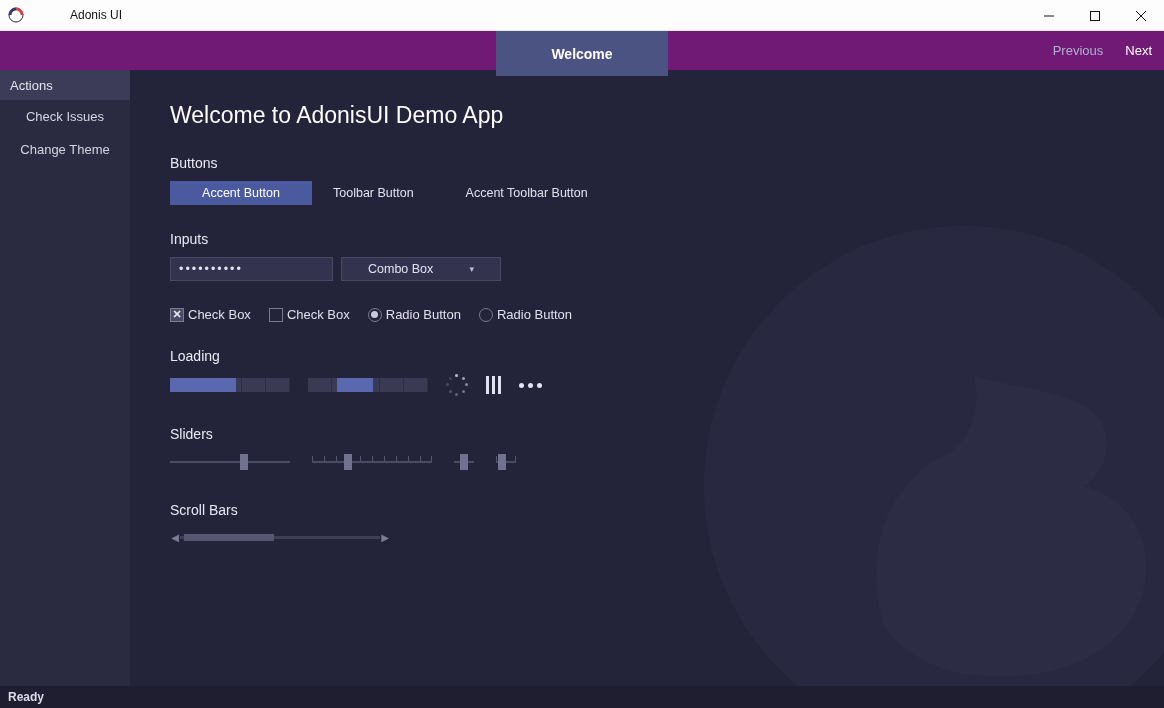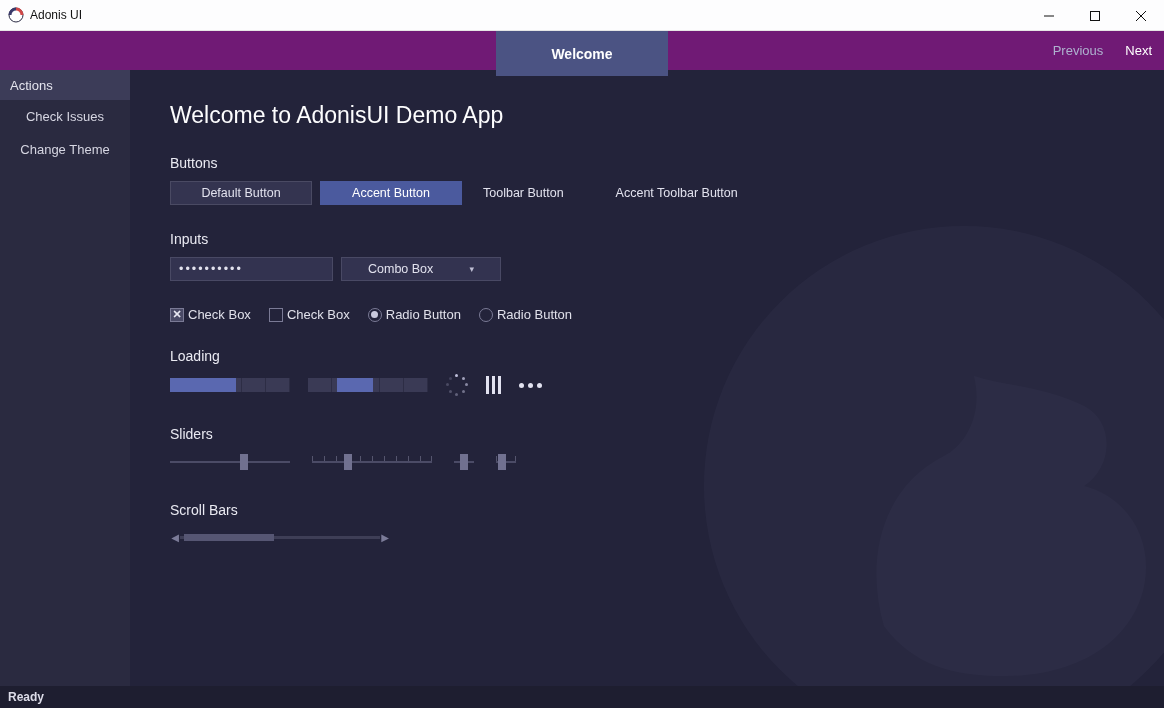--- a/index.html
+++ b/index.html
@@ -1,20 +1,20 @@
 <!DOCTYPE html>
 <html><head>
 <meta charset="utf-8">
 <style>
   * { box-sizing: border-box; margin: 0; padding: 0; font-family: "Segoe UI", Tahoma, sans-serif; }
   html, body { height: 100%; background: #202031; color: #e0e0e8; }
   body { width: 1164px; height: 708px; overflow: hidden; position: relative; }
 
   
-  .titlebar { position: relative; height: 31px; background: #fdfdfe; display: flex; align-items: center; border-bottom: 1px solid #e5e5e5; }
+  .titlebar { position: relative; height: 31px; background: #fdfdfe; display: flex; align-items: center; border-bottom: 1px solid #e5e5e5; gap: 40px; }
   .titlebar .app-icon { width: 16px; height: 16px; margin-left: 8px; margin-right: 6px; }
   .titlebar .app-title { font-size: 12px; color: #111; }
   .win-controls { position: absolute; right: 0; top: 0; height: 31px; display: flex; }
   .win-btn { width: 46px; height: 31px; display: flex; align-items: center; justify-content: center; color: #111; }
   .win-btn svg { width: 10px; height: 10px; stroke: #111; stroke-width: 1; fill: none; }
 
   
   .navbar { position: relative; height: 39px; background: #701a75; display: flex; align-items: center; }
   .nav-tab-wrap { position:absolute; left:50%; transform:translateX(-50%); top:0; height:45px; width:172px; background:#4b5383; clip-path: polygon(-28px 0,calc(100% + 28px) 0,100% 100%,0 100%); display:flex; align-items:center; justify-content:center; z-index:2; color:#fff; font-weight:600; font-size:14px;}
   .nav-right { position: absolute; right: 12px; top: 0; height: 39px; display: flex; align-items: center; gap: 22px; font-size: 13px; }
@@ -141,21 +141,20 @@
     <svg class="bg-art" viewBox="0 0 560 560">
       <circle cx="280" cy="280" r="260" fill="#33334d"></circle>
       <path d="M200 420 C180 350 200 280 260 250 C280 240 300 210 290 170 C320 180 360 180 400 200 C430 215 430 260 400 280 C440 290 470 330 460 380 C450 430 400 470 320 470 C270 470 230 460 200 420 Z" fill="#3f3f5c"></path>
     </svg>
 
     <div class="content">
       <h1 class="page-title">Welcome to AdonisUI Demo App</h1>
 
       <div class="section-label">Buttons</div>
       <div class="row">
-        <div class="btn">Default Button</div>
         <div class="btn accent">Accent Button</div>
         <div class="btn flat" style="margin-left:6px">Toolbar Button</div>
         <div class="btn flat">Accent Toolbar Button</div>
       </div>
 
       <div class="section-label">Inputs</div>
       <div class="row">
         <div class="input password">
             <span>••••••••••</span>
           </div>

